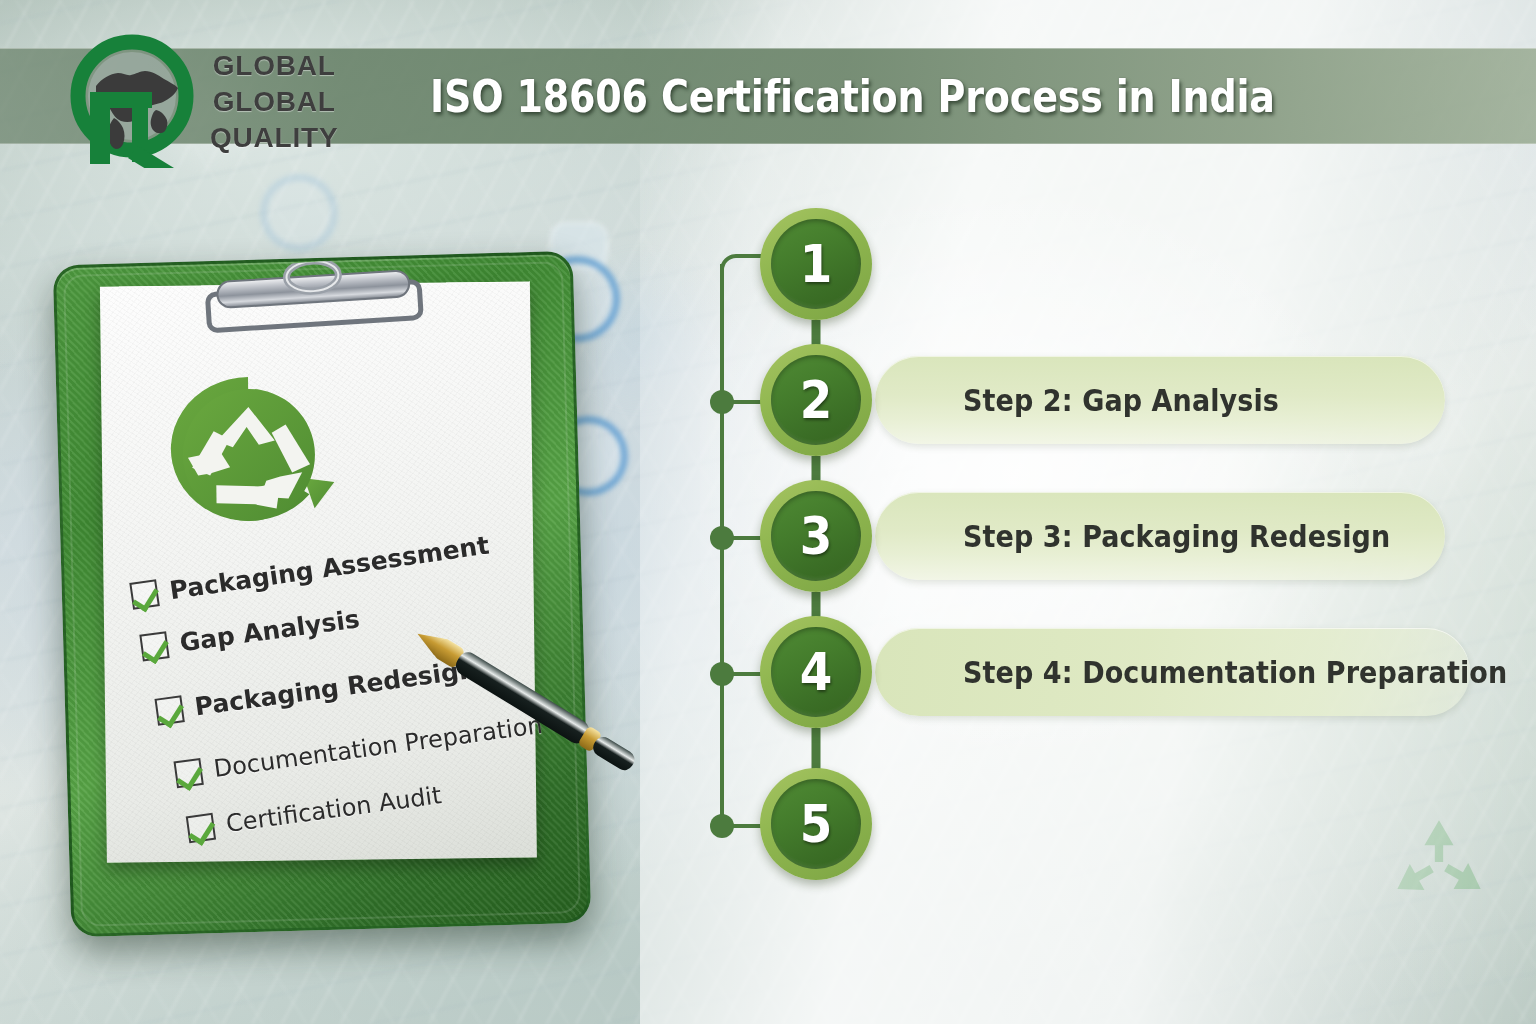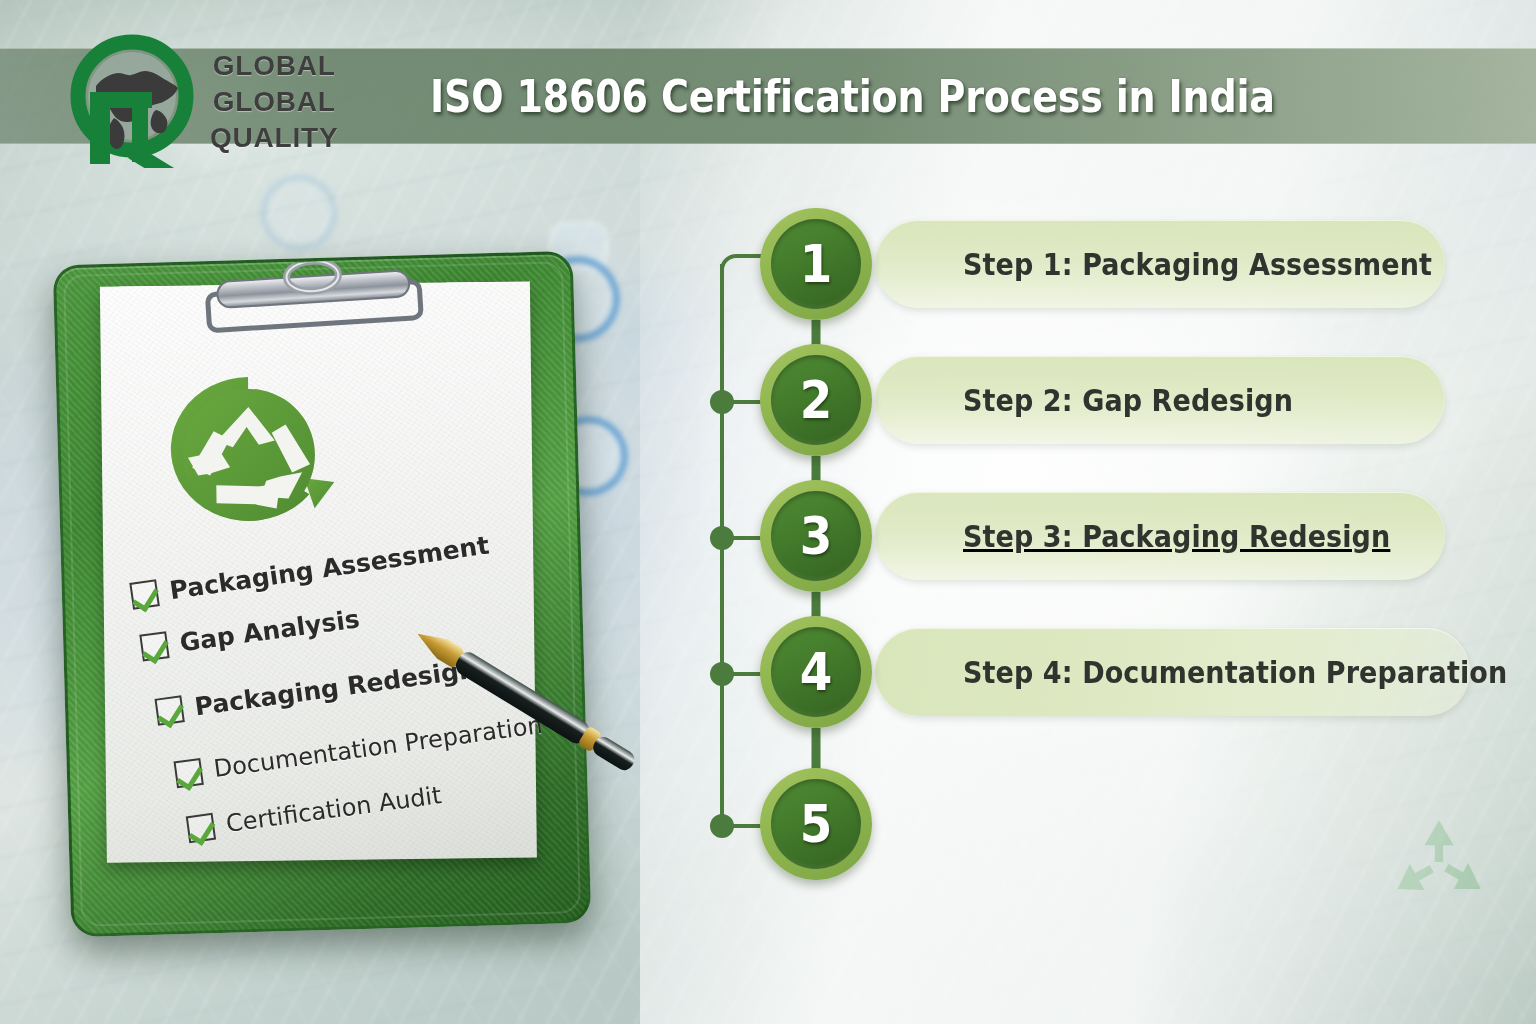--- a/index.html
+++ b/index.html
@@ -374,43 +374,40 @@
       </g>
       <g fill="#4c7b3e">
         <circle cx="22" cy="206" r="12"></circle>
         <circle cx="22" cy="342" r="12"></circle>
         <circle cx="22" cy="478" r="12"></circle>
         <circle cx="22" cy="630" r="12"></circle>
       </g>
     </svg>
 
     <div class="step" style="top:12px;">
-      <div class="step-bar" style="width:570px;">
-        <span class="step-label">Step 1:  Packaging Assessment</span>
-      </div>
       <div class="step-circle">
         <div class="step-circle-inner">
           <span class="step-num">1</span>
         </div>
       </div>
     </div>
 
     <div class="step" style="top:148px;">
       <div class="step-bar" style="width:570px;">
-        <span class="step-label">Step 2: Gap Redesign</span>
+        <span class="step-label">Step 2: Gap Analysis</span>
       </div>
       <div class="step-circle">
         <div class="step-circle-inner">
           <span class="step-num">2</span>
         </div>
       </div>
     </div>
 
     <div class="step" style="top:284px;">
-      <div class="step-bar" style="width:570px;text-decoration:underline;">
+      <div class="step-bar" style="width:570px;">
         <span class="step-label">Step 3:  Packaging Redesign</span>
       </div>
       <div class="step-circle">
         <div class="step-circle-inner">
           <span class="step-num">3</span>
         </div>
       </div>
     </div>
 
     <div class="step" style="top:420px;">

